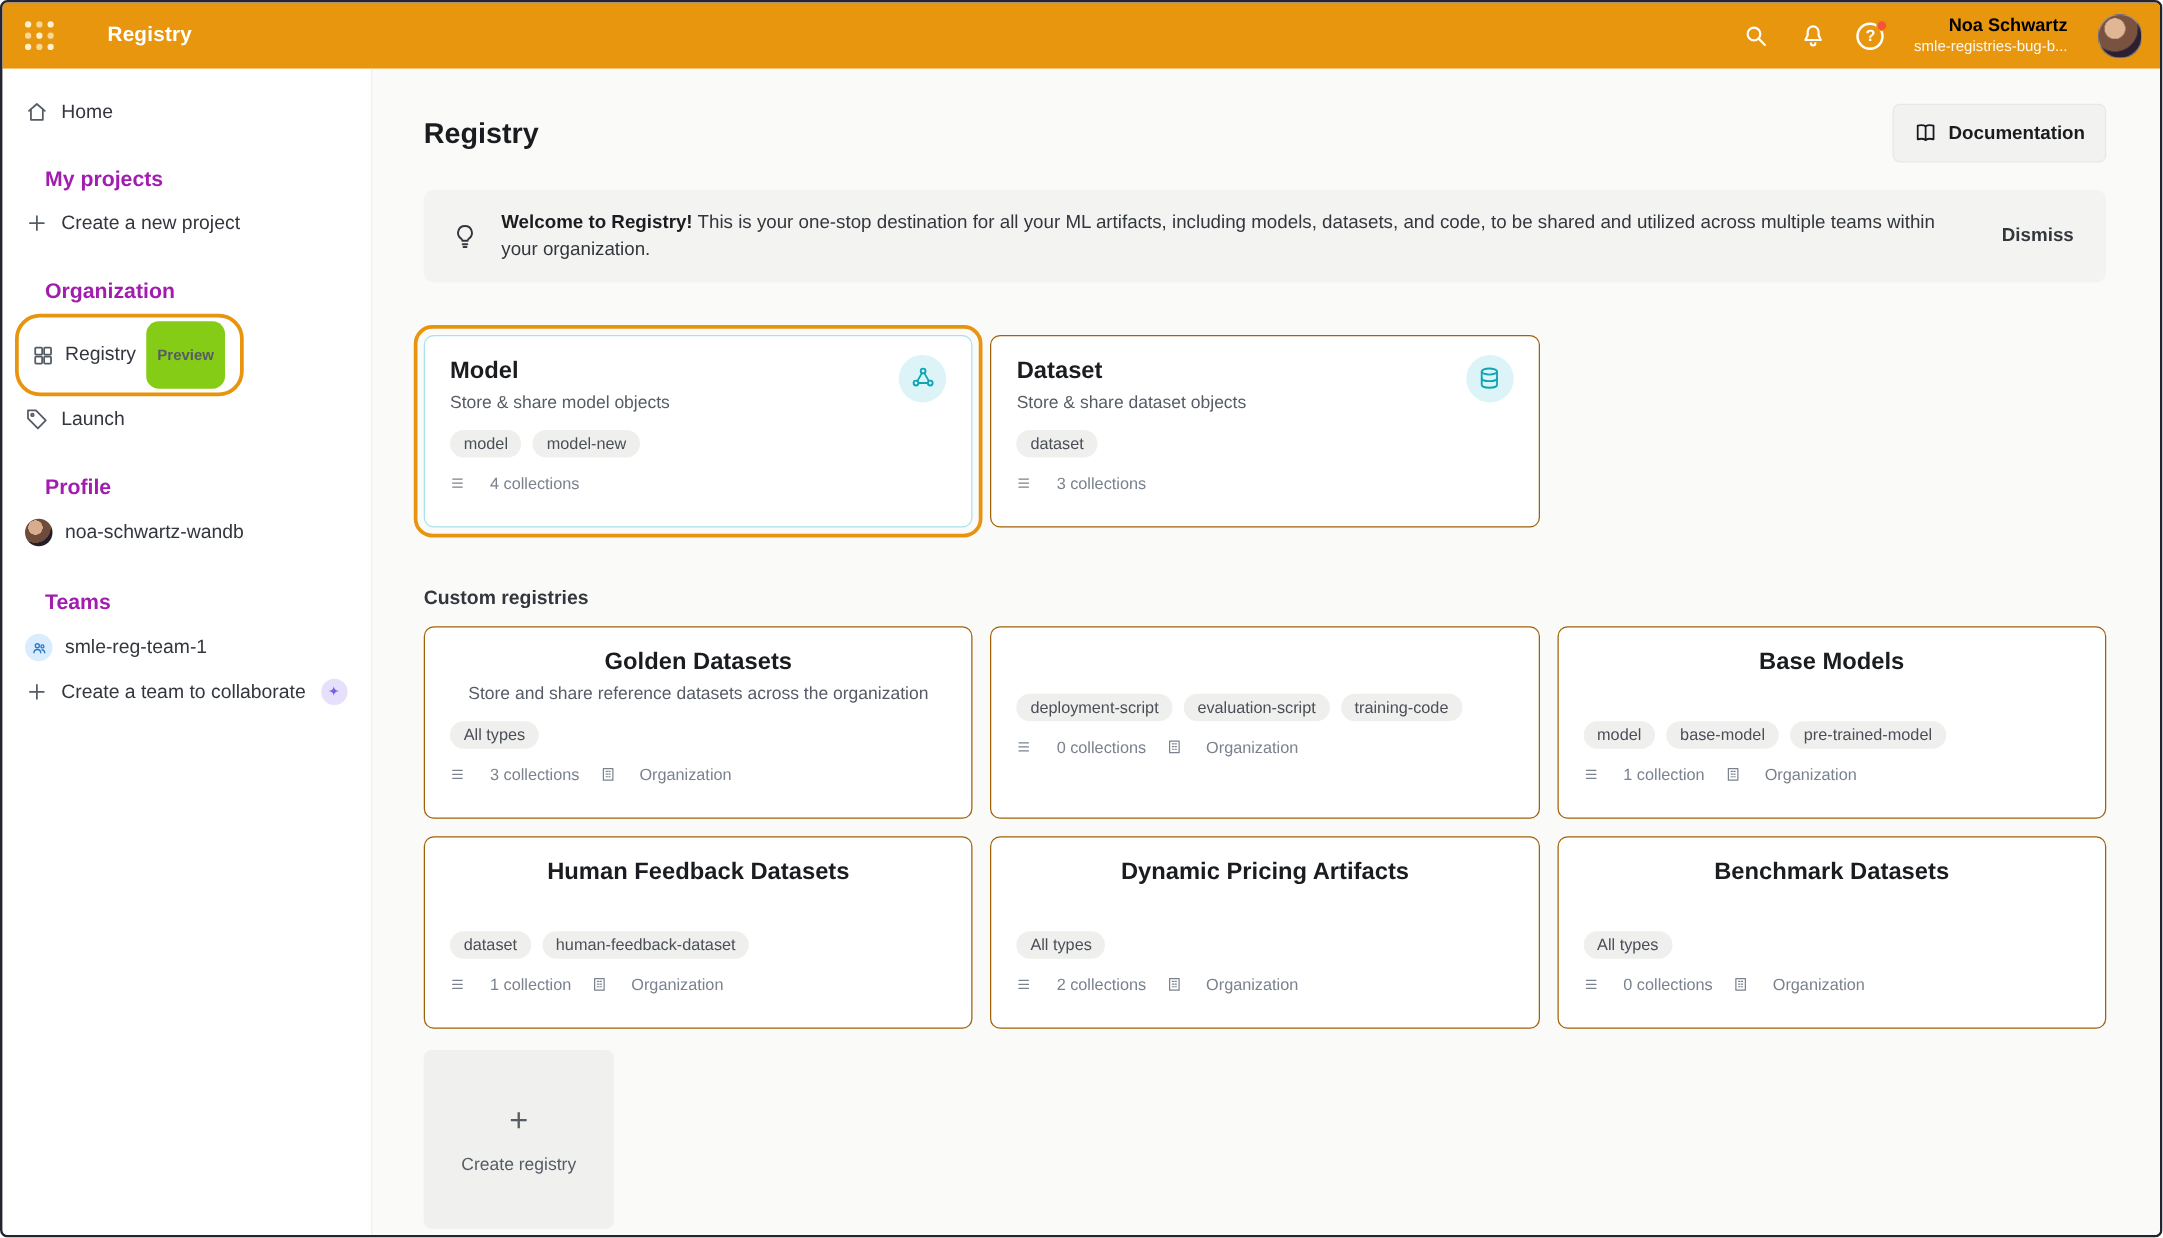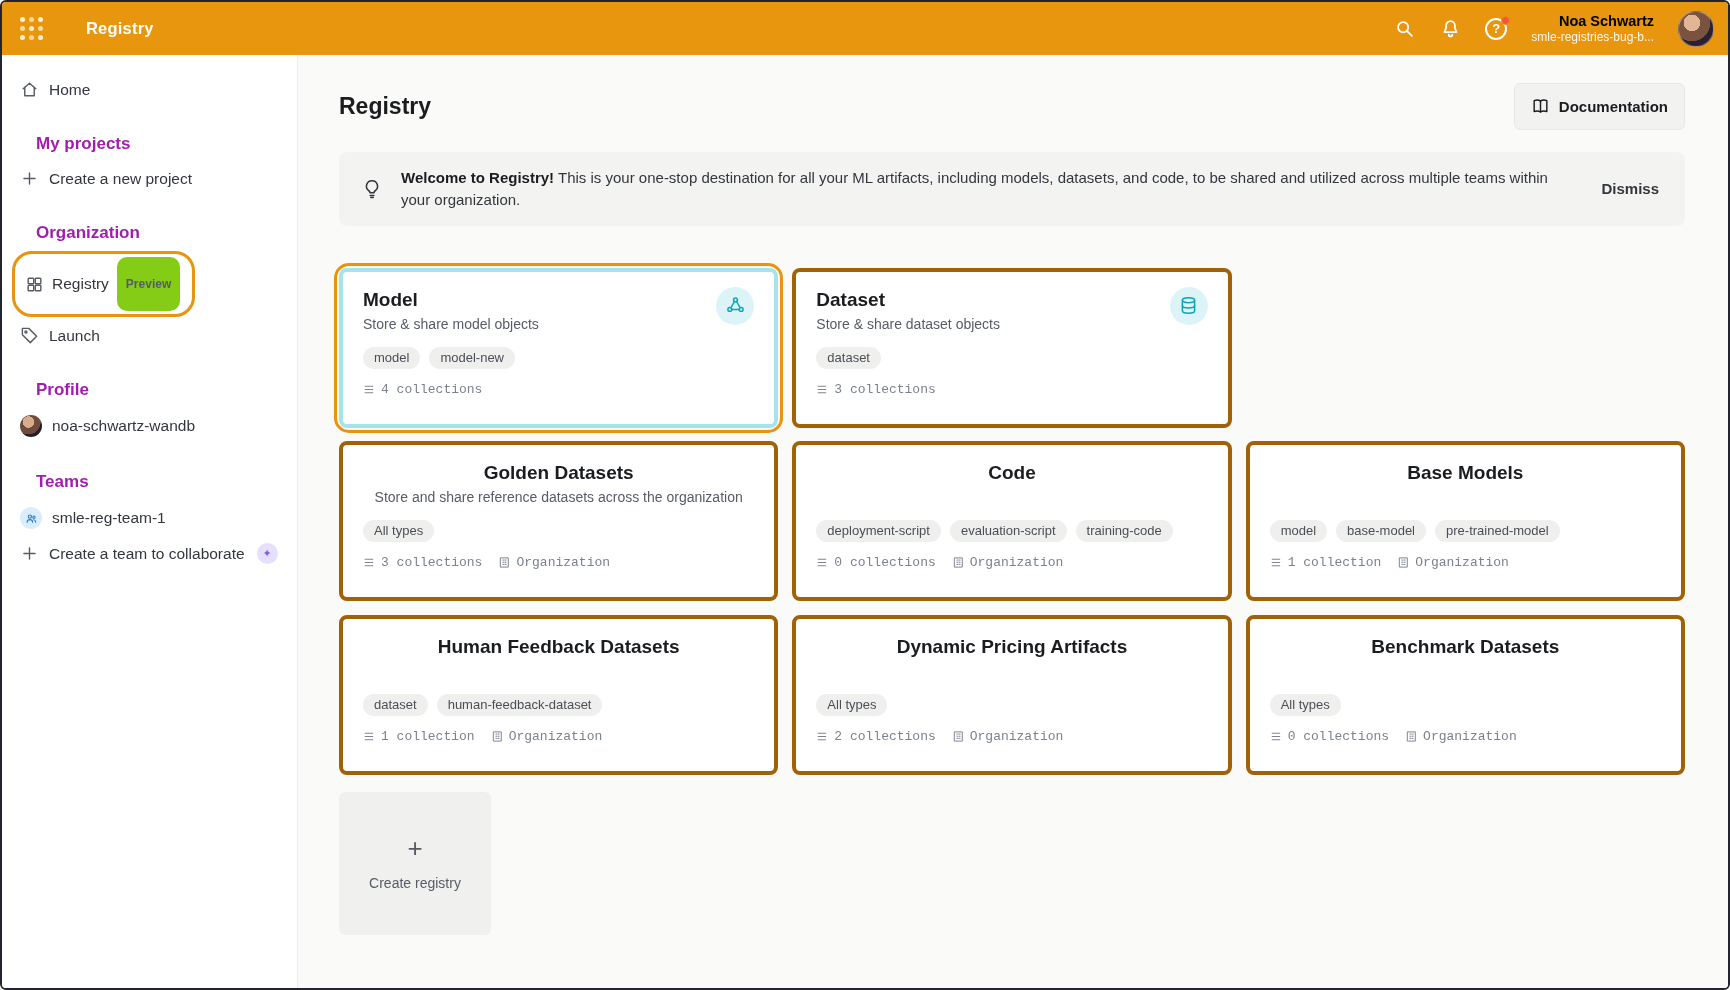--- a/index.html
+++ b/index.html
@@ -97,36 +97,36 @@
     display:flex; align-items:center; padding:15px 26px 15px 22px; gap:18px;
   }
   .banner svg { width:22px; height:22px; stroke:#33373D; fill:none; stroke-width:1.7; stroke-linecap:round; stroke-linejoin:round; flex:0 0 auto; }
   .banner-text { flex:1; font-size:15px; color:#33373D; line-height:1.45; }
   .banner-text b { color:#1A1C1F; font-weight:700; }
   .dismiss-btn { background:none; border:none; font-size:15px; font-weight:600; color:#33373D; cursor:pointer; margin-left:18px; font-family:"Liberation Sans",sans-serif; }
   
   .grid3 { display:grid; grid-template-columns:repeat(3, 1fr); gap:14px; }
   .core-grid { margin-top:42px; }
   .card {
-    background:#fff; border:4px solid #a16207; border-radius:8px;
+    background:#fff; border:1px solid #a16207; border-radius:8px;
     padding:17px 20px 27px; min-height:149px; position:relative; cursor:pointer;
   }
   .custom-card { min-height:143px; }
   .card-head { display:flex; align-items:flex-start; justify-content:space-between; }
   .card-title { font-size:19px; font-weight:600; color:#1A1C1F; }
   .card-subtitle { font-size:14px; color:#565C66; margin-top:5px; min-height:18px; }
   .icon-circle {
     width:38px; height:38px; border-radius:50%; background:#DCF4F7;
     display:flex; align-items:center; justify-content:center; flex:0 0 auto; margin-top:-2px;
   }
   .icon-circle svg { width:21px; height:21px; stroke:#0EA5B5; fill:none; stroke-width:1.7; stroke-linecap:round; stroke-linejoin:round; }
   .tag-row { display:flex; gap:9px; margin-top:13px; flex-wrap:wrap; }
   .tag { background:#EFEFEE; color:#4A4F57; font-size:13px; border-radius:12px; padding:3.5px 11px; white-space:nowrap; }
   .meta-row { display:flex; gap:16px; margin-top:13px; align-items:center; }
-  .meta { display:flex; gap:5px; align-items:center; font-size:13px; color:#7A828E;font-family:Liberation Mono, monospace; }
+  .meta { display:flex; gap:19px; align-items:center; font-size:13px; color:#7A828E; }
   .meta svg { width:13px; height:13px; stroke:#7A828E; fill:none; stroke-width:1.8; stroke-linecap:round; stroke-linejoin:round; }
   
   .model-card { border-color:#A7E3EA; }
   .annotation-ring {
     position:absolute; inset:-9px; border:3.5px solid #E8940F; border-radius:15px;
     pointer-events:none;
   }
   .custom-heading { margin-top:48px; font-size:15.5px; font-weight:700; color:#33373D; }
   .custom-grid { margin-top:13px;text-align:center; }
   
@@ -328,20 +328,21 @@
                   <path d="M4 6h14M4 12h14M4 18h14"></path>
                 </svg>
               <span>3 collections</span>
             </span>
           </div>
         </div>
 
         <div></div>
       </div>
 
+      <div class="custom-heading">Custom registries</div>
 
       <div class="grid3 custom-grid">
 
         <div class="card custom-card">
           <div class="card-title">Golden Datasets</div>
           <div class="card-subtitle">Store and share reference datasets across the organization</div>
           <div class="tag-row">
             <span class="tag">All types</span>
           </div>
           <div class="meta-row">
@@ -355,21 +356,20 @@
               <svg viewBox="0 0 24 24">
                   <rect x="5" y="3.5" width="14" height="17"></rect>
                   <path d="M9 7.5h2M13 7.5h2M9 11.5h2M13 11.5h2M9 15.5h2M13 15.5h2"></path>
                 </svg>
               <span>Organization</span>
             </span>
           </div>
         </div>
 
         <div class="card custom-card">
-          <div class="card-title">Code</div>
           <div class="card-subtitle"></div>
           <div class="tag-row">
             <span class="tag">deployment-script</span>
             <span class="tag">evaluation-script</span>
             <span class="tag">training-code</span>
           </div>
           <div class="meta-row">
             <span class="meta">
               <svg viewBox="0 0 24 24">
                   <path d="M4 6h14M4 12h14M4 18h14"></path>

